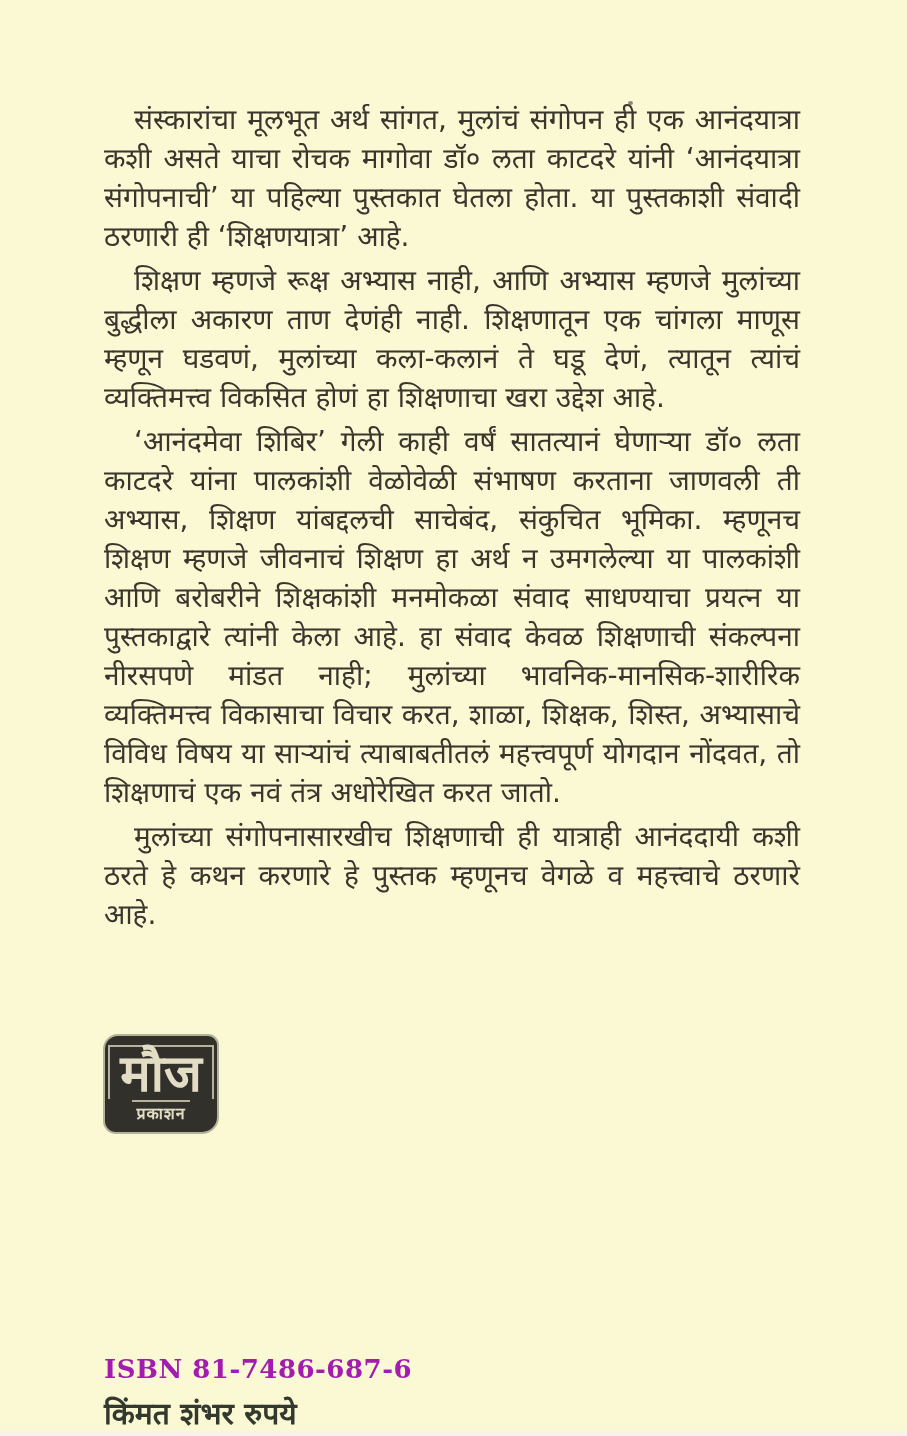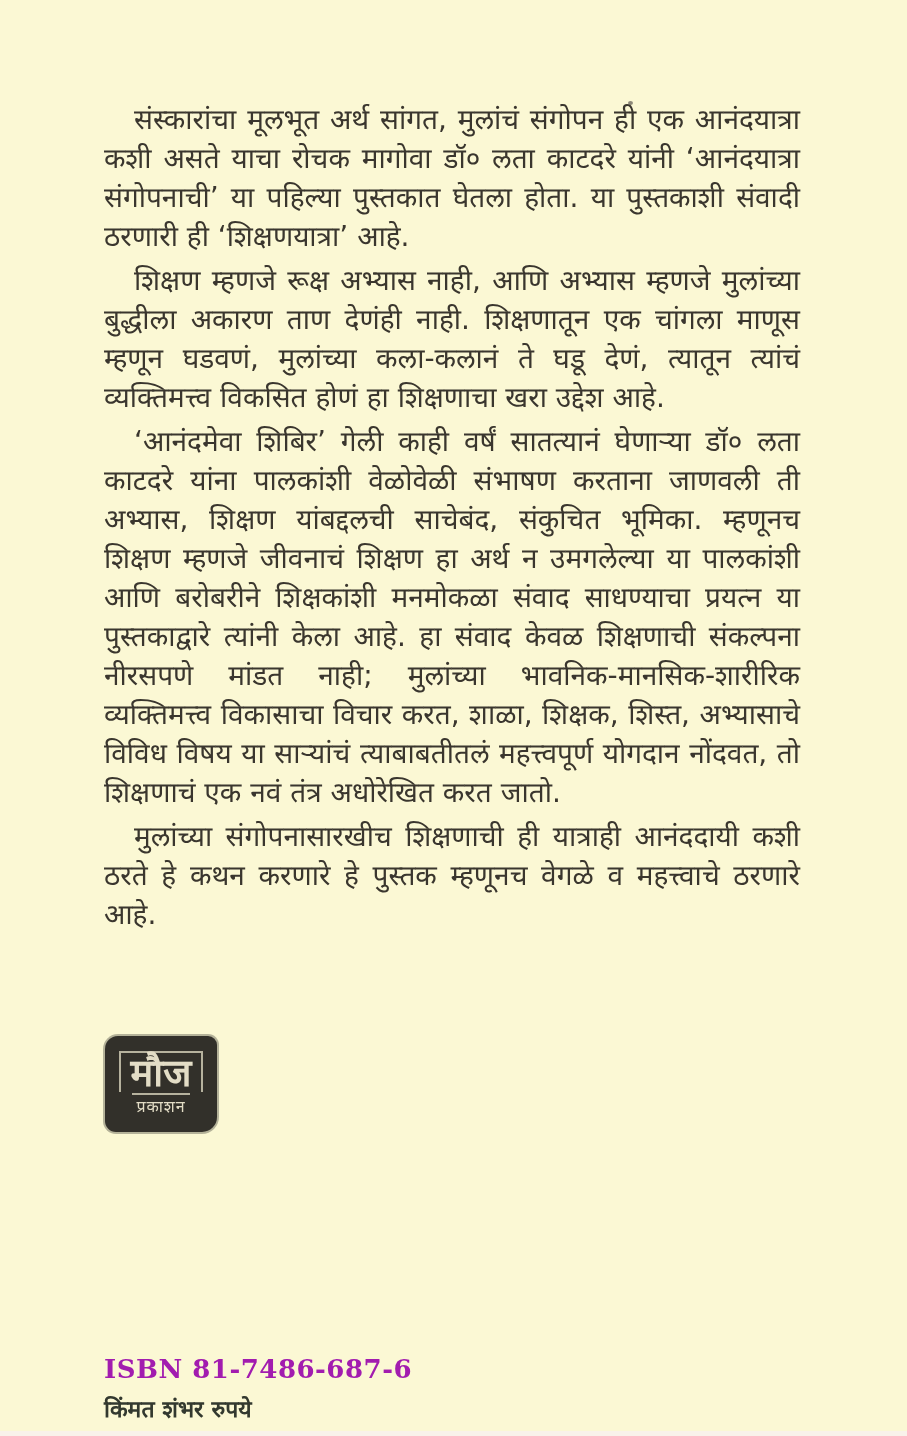--- a/index.html
+++ b/index.html
@@ -47,33 +47,33 @@
       border-radius: 13px 9px 15px 11px;
       box-shadow: 0 0 0 2px rgba(50,48,42,0.35);
       display: flex;
       flex-direction: column;
       align-items: center;
       justify-content: center;
       box-sizing: border-box;
       padding: 4px 6px;
     }
     .logo-title {
-      font-size: 38px;
+      font-size: 51px;
       line-height: 1.0;
       font-weight: bold;
       color: #e3ddc6;
       border: 2px solid rgba(227,221,198,0.75);
       border-bottom: none;
       padding: 1px 10px 0 10px;
       text-align: center;
     }
     .logo-subtitle {
       font-size: 16px;
       line-height: 1.1;
-      font-weight: normal;
+      font-weight: bold;
       color: #e3ddc6;
       border-top: 2px solid rgba(227,221,198,0.75);
       padding: 3px 4px 1px 4px;
       margin-top: 1px;
       letter-spacing: 1px;
       text-align: right;
     }
     .isbn {
       position: absolute;
       left: 104px;
@@ -83,21 +83,21 @@
       font-size: 26px;
       color: #a21caf;
       letter-spacing: 0.5px;
     }
     .price {
       position: absolute;
       left: 104px;
       top: 1392px;
       font-family: "DejaVu Sans", sans-serif;
       font-weight: bold;
-      font-size: 23px;
+      font-size: 30px;
       color: #33392f;
     }
     .bottom-strip {
       position: absolute;
       left: 0;
       bottom: 0;
       width: 100%;
       height: 5px;
       background: #f9f2ea;
     }

